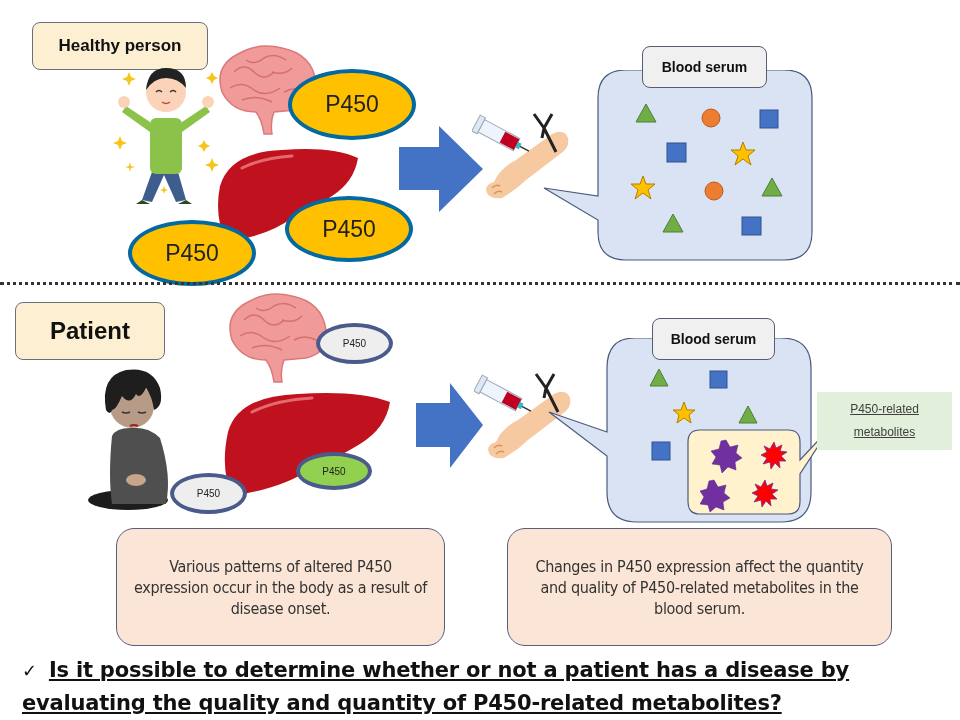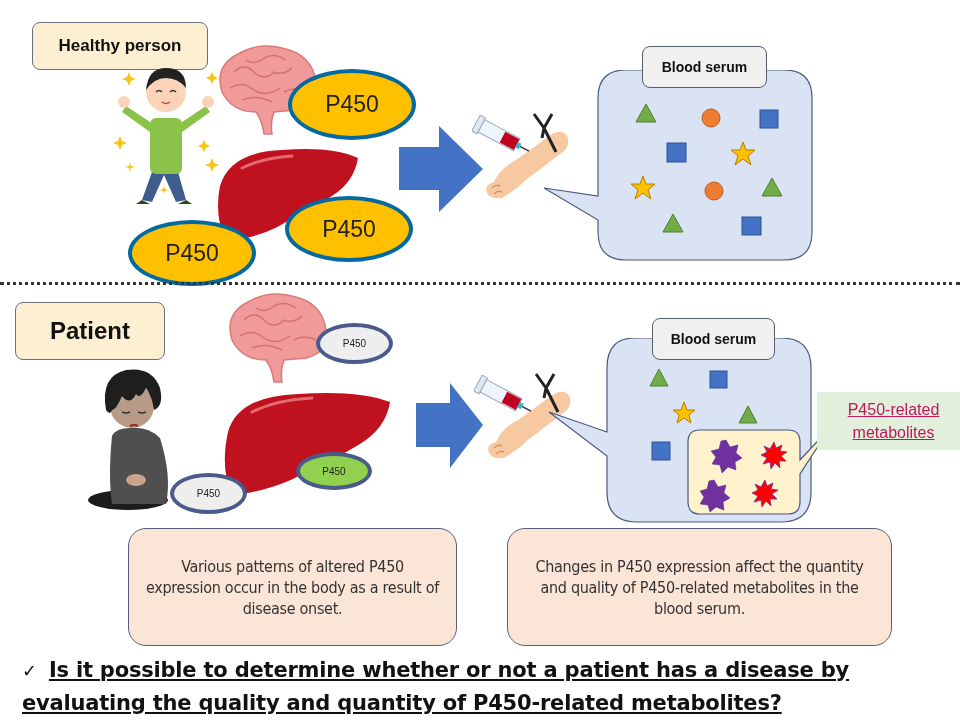--- a/index.html
+++ b/index.html
@@ -7,21 +7,21 @@
   .abs{position:absolute;}
   .label-box{position:absolute;background:#fdf0d2;border:1px solid #6b6f7a;border-radius:8px;font-weight:bold;color:#111;display:flex;align-items:center;justify-content:center;}
   .ellipse{position:absolute;border-radius:50%;display:flex;align-items:center;justify-content:center;border:4px solid #0369a1;color:#222;}
   .p-big{background:#ffc000;font-size:23px;}
   .p-small{font-size:10px;border-color:#4a5a8a;}
   .divider{position:absolute;left:0;top:282px;width:960px;border-top:3px dotted #333;}
   .serum-title{position:absolute;background:#f0f0f0;border:1px solid #555d6e;border-radius:8px;font-weight:bold;font-size:14px;display:flex;align-items:center;justify-content:center;color:#111;}
   .note{position:absolute;background:#fbe5d6;border:1px solid #56607a;border-radius:18px;color:#333;font-size:16px;line-height:21px;text-align:center;display:flex;align-items:center;justify-content:center;padding:0 14px;box-sizing:border-box;font-family:"DejaVu Sans Condensed","DejaVu Sans",sans-serif;letter-spacing:-0.3px;}
   .question{position:absolute;left:22px;top:654px;width:920px;font-size:21px;font-weight:bold;color:#111;line-height:32px;font-family:"DejaVu Sans",sans-serif;letter-spacing:-0.2px;}
   .question .q-text{text-decoration:underline;}
-  .metab-label{position:absolute;background:#e2efda;color:#be185d;font-size:16px;text-align:center;line-height:23px;display:flex;align-items:center;justify-content:center;padding-left:9px;}
+  .metab-label{position:absolute;background:#e2efda;color:#404040;font-size:12px;text-align:center;line-height:23px;display:flex;align-items:center;justify-content:center;}
   .metab-label span{text-decoration:underline;}
 </style>
 </head>
 <body>
 
 <div class="label-box" style="left:32px;top:22px;width:174px;height:46px;font-size:17px;">
   <span>Healthy person</span>
 </div>
 
 <svg class="abs" style="left:112px;top:60px" width="110" height="150" viewBox="0 0 110 150">
@@ -197,21 +197,21 @@
   <polygon points="65,44 67,50 73,47 71,53 78,54 72,58 77,63 70,63 71,70 66,65 62,71 61,64 54,66 58,60 52,57 58,54 55,48 61,51" fill="#ff0000" stroke="#7030a0" stroke-width="0.8"></polygon>
 </svg>
 
 <div class="metab-label" style="left:817px;top:392px;width:135px;height:58px;">
   <div>
     <span>P450-related</span><br>
     <span>metabolites</span>
   </div>
 </div>
 
-<div class="note" style="left:128px;top:528px;width:329px;height:118px;">
+<div class="note" style="left:116px;top:528px;width:329px;height:118px;">
   <span>Various patterns of altered P450 expression occur in the body as a result of disease onset.</span>
 </div>
 <div class="note" style="left:507px;top:528px;width:385px;height:118px;">
   <span>Changes in P450 expression affect the quantity and quality of P450-related metabolites in the blood serum.</span>
 </div>
 
 <div class="question">
   <span style="font-weight:normal;font-size:18px;margin-right:12px;">✓</span><span class="q-text">Is it possible to determine whether or not a patient has a disease by evaluating the quality and quantity of P450-related metabolites?</span>
 </div>
 

